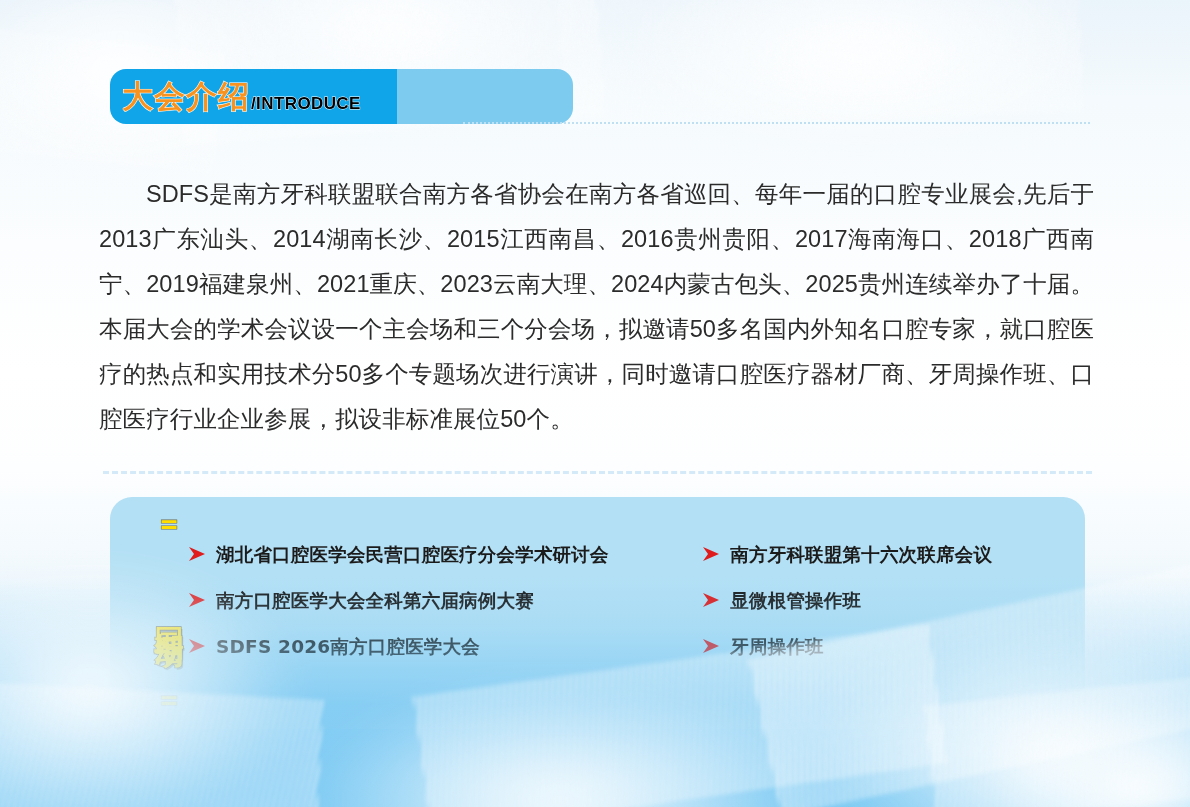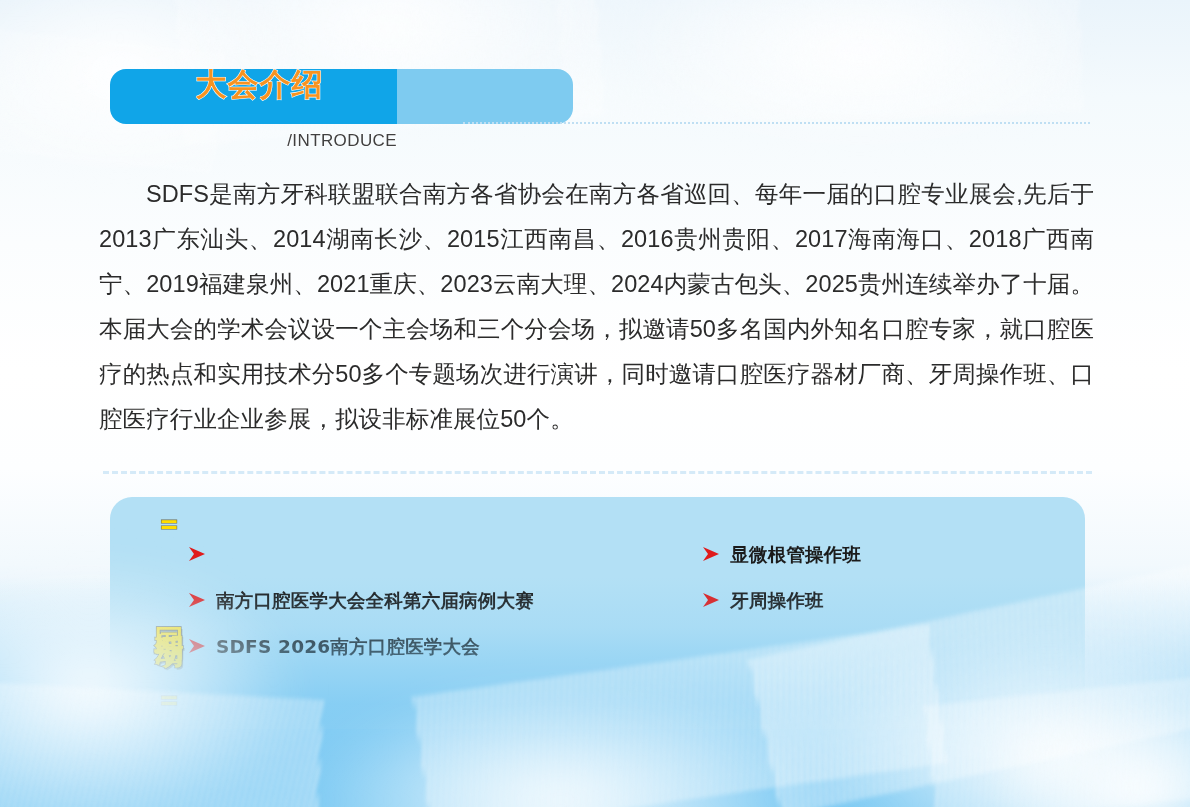--- a/index.html
+++ b/index.html
@@ -101,38 +101,37 @@
     top: 0;
     width: 287px;
     height: 55px;
     background: #10a5e8;
     border-radius: 16px 0 0 16px;
     display: flex;
     align-items: center;
     justify-content: flex-start;
     padding-left: 12px;
     box-sizing: border-box;
-    flex-direction: column;
   }
   .banner-cn {
     font-family: "DejaVu Sans", "Liberation Sans", sans-serif;
     font-size: 31px;
     font-weight: bold;
     color: #f79321;
     letter-spacing: 1px;
     -webkit-text-stroke: 1.1px #ffffff;
     paint-order: stroke fill;
     text-shadow: 0 0 1px rgba(255,255,255,0.8);
     line-height: 1;
   }
   .banner-en {
     font-family: "Liberation Sans", sans-serif;
     font-size: 17px;
-    font-weight: normal;
-    color: #404040;
+    font-weight: bold;
+    color: #000000;
     letter-spacing: 0.4px;
     -webkit-text-stroke: 0.9px #ffffff;
     paint-order: stroke fill;
     margin-left: 1px;
     align-self: flex-end;
     padding-bottom: 12px;
     line-height: 1;
     margin-top: 32px;
   }
   .banner-rule {
@@ -279,36 +278,43 @@
       <span class="label-mark">=</span>
     </div>
 
     <div class="card-cols">
 
       <div class="col-left">
         <div class="act-item">
           <svg class="arrow-icon" viewBox="0 0 19 16">
             <path d="M1 1 L17 8 L1 15 L6 8 Z" fill="#e01b1b"></path>
           </svg>
+          <span class="act-text">湖北省口腔医学会民营口腔医疗分会学术研讨会</span>
         </div>
         <div class="act-item">
           <svg class="arrow-icon" viewBox="0 0 19 16">
             <path d="M1 1 L17 8 L1 15 L6 8 Z" fill="#e01b1b"></path>
           </svg>
           <span class="act-text">南方口腔医学大会全科第六届病例大赛</span>
         </div>
         <div class="act-item">
           <svg class="arrow-icon" viewBox="0 0 19 16">
             <path d="M1 1 L17 8 L1 15 L6 8 Z" fill="#e01b1b"></path>
           </svg>
           <span class="act-text">SDFS 2026南方口腔医学大会</span>
         </div>
       </div>
 
       <div class="col-right">
+        <div class="act-item">
+          <svg class="arrow-icon" viewBox="0 0 19 16">
+            <path d="M1 1 L17 8 L1 15 L6 8 Z" fill="#e01b1b"></path>
+          </svg>
+          <span class="act-text">南方牙科联盟第十六次联席会议</span>
+        </div>
         <div class="act-item">
           <svg class="arrow-icon" viewBox="0 0 19 16">
             <path d="M1 1 L17 8 L1 15 L6 8 Z" fill="#e01b1b"></path>
           </svg>
           <span class="act-text">显微根管操作班</span>
         </div>
         <div class="act-item">
           <svg class="arrow-icon" viewBox="0 0 19 16">
             <path d="M1 1 L17 8 L1 15 L6 8 Z" fill="#e01b1b"></path>
           </svg>

